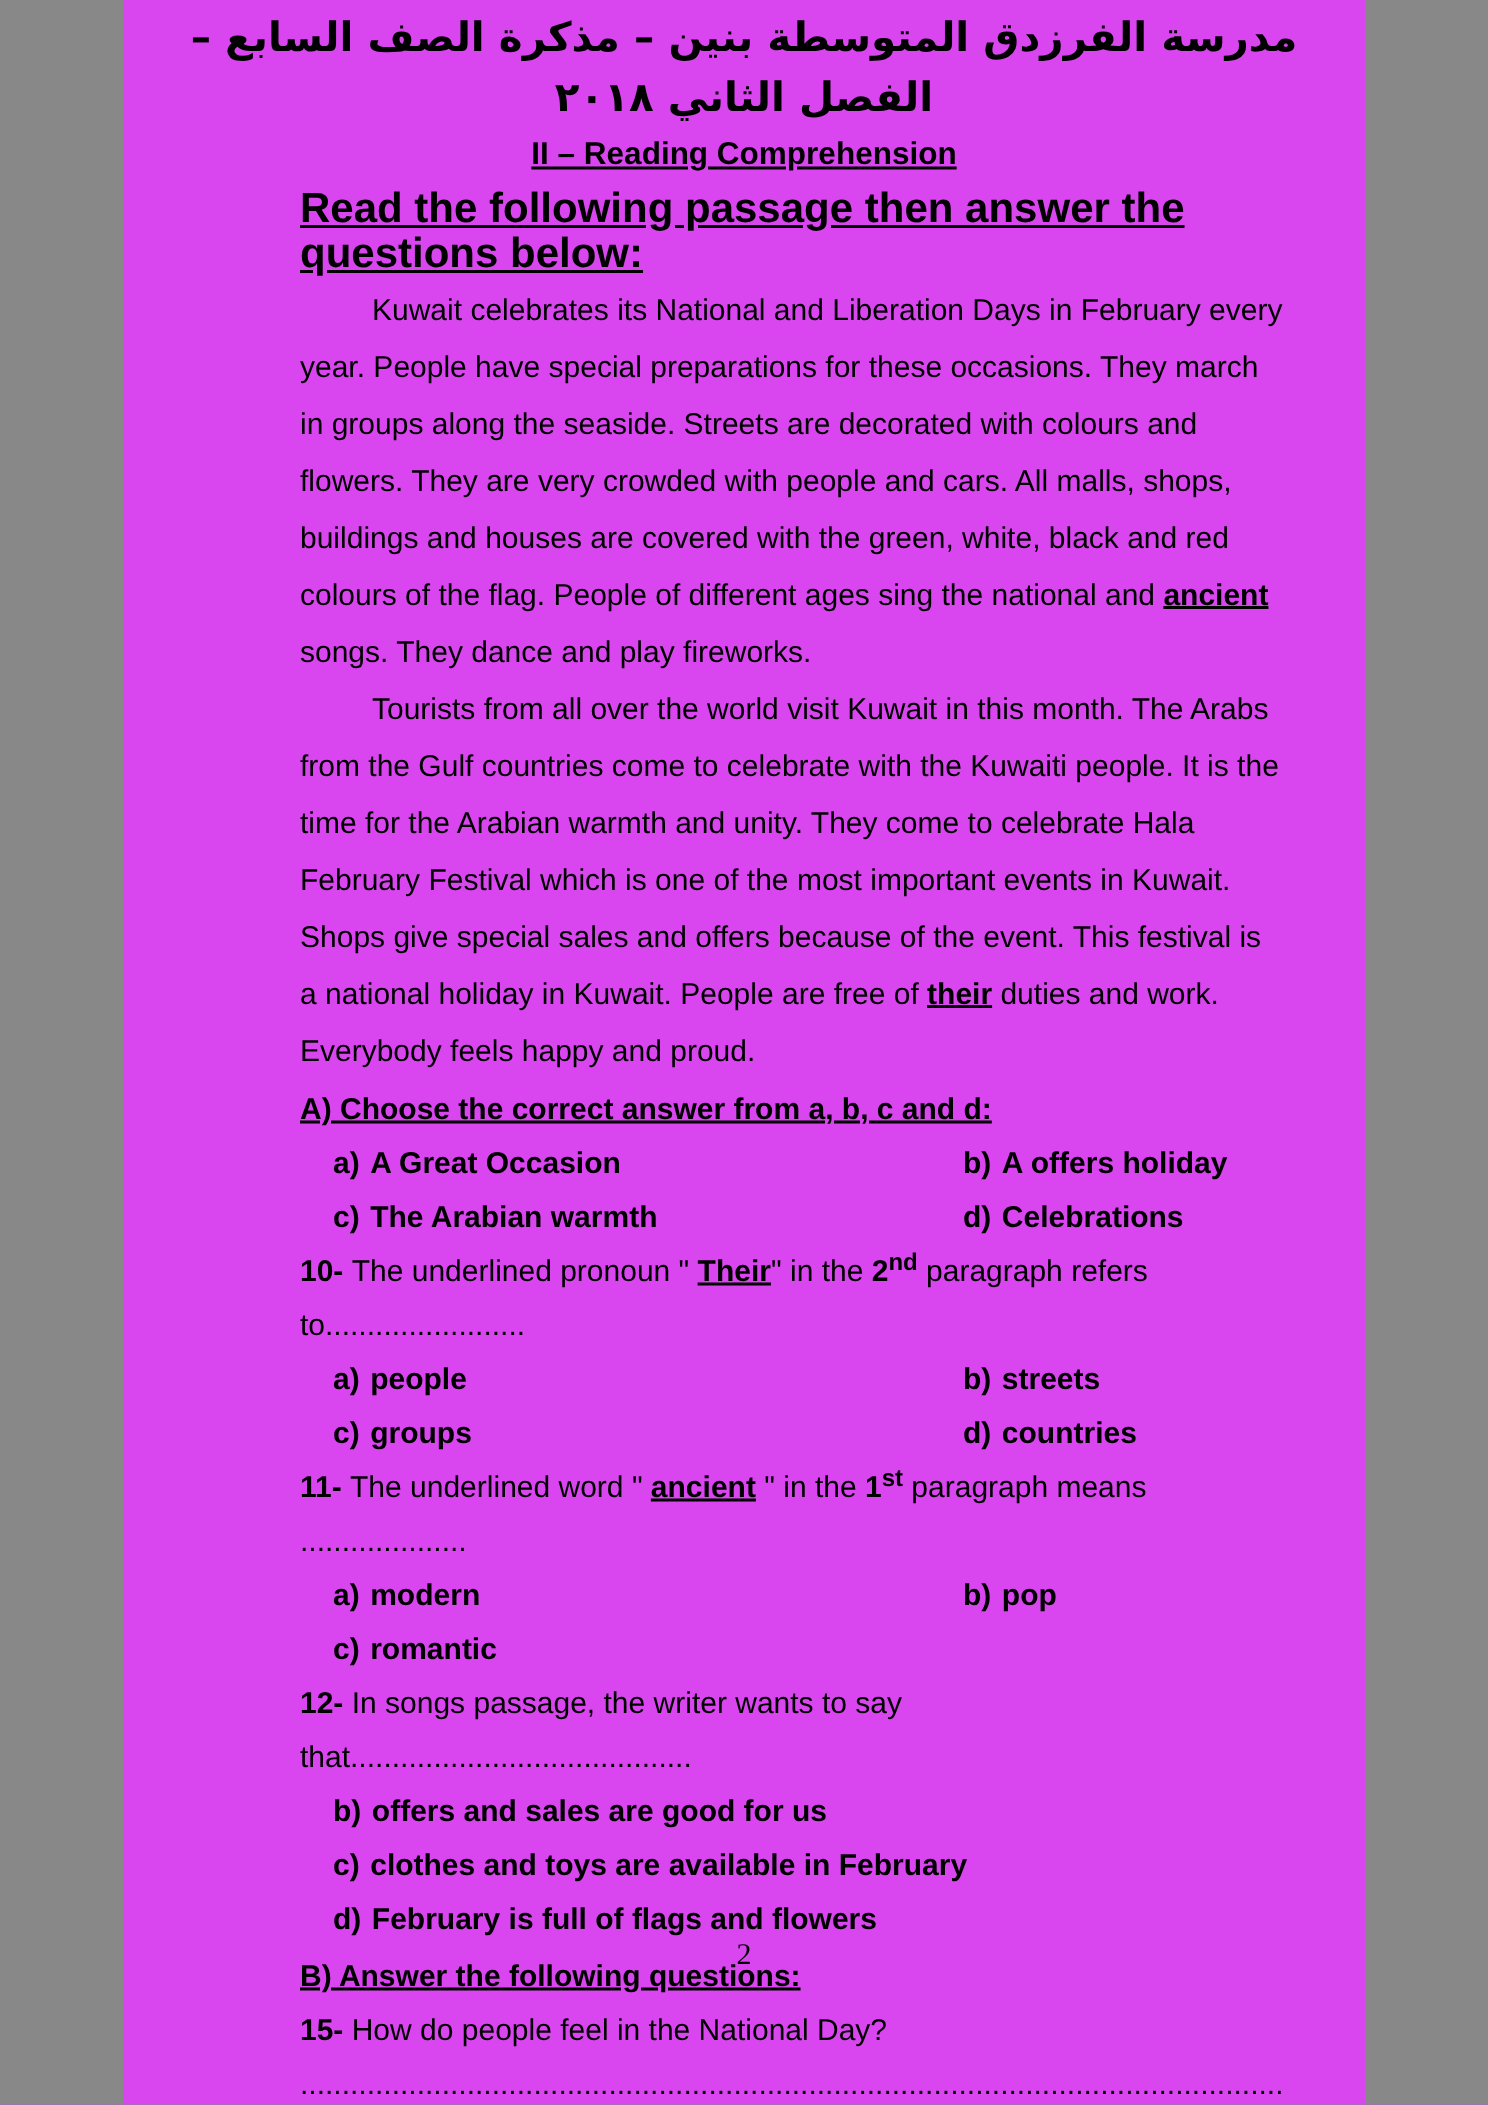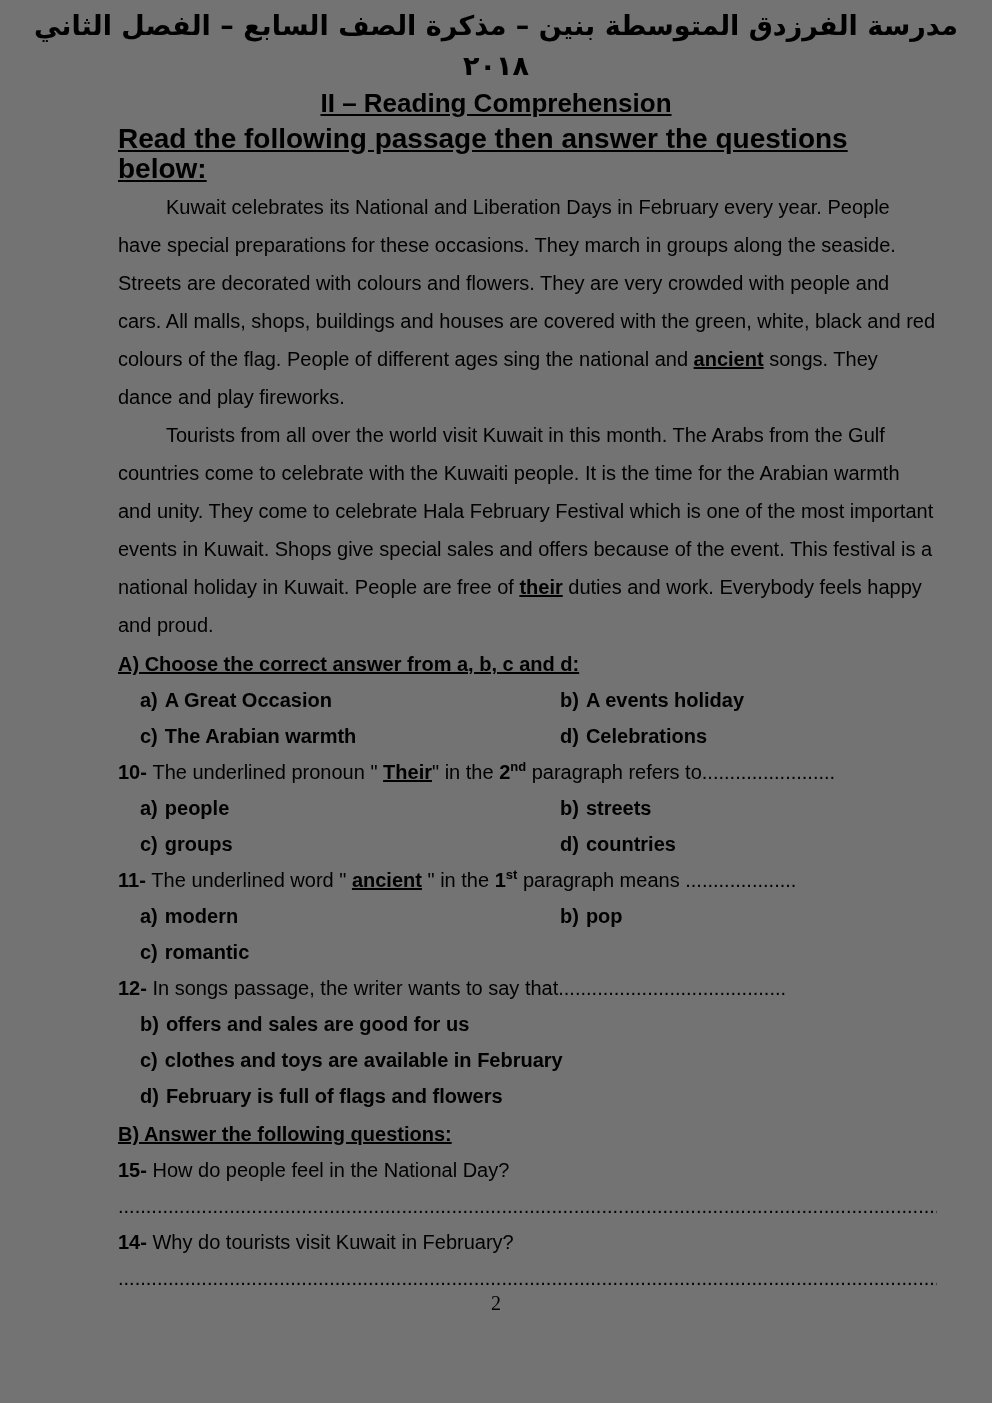--- a/index.html
+++ b/index.html
@@ -1,38 +1,38 @@
 <!DOCTYPE html>
 <html><head>
 <meta charset="utf-8">
 <style>
   html, body { margin: 0; padding: 0; background: #888; }
   .page {
     position: relative;
-    width: 992px;
+    width: 828px;
     height: 1403px;
     margin: 0 auto;
-    background: #737373;
+    background: #d946ef;
     color: #000000;
     font-family: "Liberation Sans", sans-serif;
     overflow: hidden;
   }
   .header-ar {
     direction: rtl;
     text-align: center;
     font-family: "DejaVu Sans", sans-serif;
     font-weight: bold;
     font-size: 27px;
     line-height: 40px;
     padding-top: 6px;
   }
   .title {
     text-align: center;
     font-weight: bold;
-    font-size: 26px;
+    font-size: 21px;
     line-height: 30px;
     text-decoration: underline;
     margin-top: 2px;
   }
   .content {
     padding: 0 55px 0 118px;
     font-size: 20px;
   }
   .instruction {
     font-weight: bold;
@@ -64,21 +64,21 @@
   .opt { line-height: 36px; font-weight: bold; }
   .opt-label { margin-right: 7px; }
   .answer-line {
     line-height: 36px;
     white-space: nowrap;
     overflow: hidden;
     width: 100%;
   }
   .b { font-weight: bold; }
   .u { text-decoration: underline; }
-  .sup { vertical-align: super; font-size: 13px; line-height: 0; }
+  .sup { vertical-align: super; font-size: 16px; line-height: 0; }
   .page-number {
     position: absolute;
     left: 0;
     right: 0;
     top: 1292px;
     text-align: center;
     font-family: "Liberation Serif", serif;
     font-size: 20px;
   }
 </style>
@@ -100,21 +100,21 @@
       <p><span>Tourists from all over the world visit Kuwait in this month. The Arabs from the Gulf countries come to celebrate with the Kuwaiti people. It is the time for the Arabian warmth and unity. They come to celebrate Hala February Festival which is one of the most important events in Kuwait. Shops give special sales and offers because of the event. This festival is a national holiday in Kuwait. People are free of </span><span class="b u">their</span><span> duties and work. Everybody feels happy and proud.</span></p>
     </div>
 
     <div class="qa">
 
       <div class="section-heading">A) Choose the correct answer from a, b, c and d:</div>
 
       <div>
         <div class="opts2">
           <div class="opt"><span class="opt-label">a)</span><span>A Great Occasion</span></div>
-          <div class="opt"><span class="opt-label">b)</span><span>A events holiday</span></div>
+          <div class="opt"><span class="opt-label">b)</span><span>A offers holiday</span></div>
           <div class="opt"><span class="opt-label">c)</span><span>The Arabian warmth</span></div>
           <div class="opt"><span class="opt-label">d)</span><span>Celebrations</span></div>
         </div>
       </div>
 
       <div>
         <div class="q-stem"><span class="b">10- </span><span>The underlined pronoun " </span><span class="b u">Their</span><span>" in the </span><span class="b">2</span><span class="b sup">nd</span><span> paragraph refers to</span><span class="dots">........................</span></div>
         <div class="opts2">
           <div class="opt"><span class="opt-label">a)</span><span>people</span></div>
           <div class="opt"><span class="opt-label">b)</span><span>streets</span></div>

